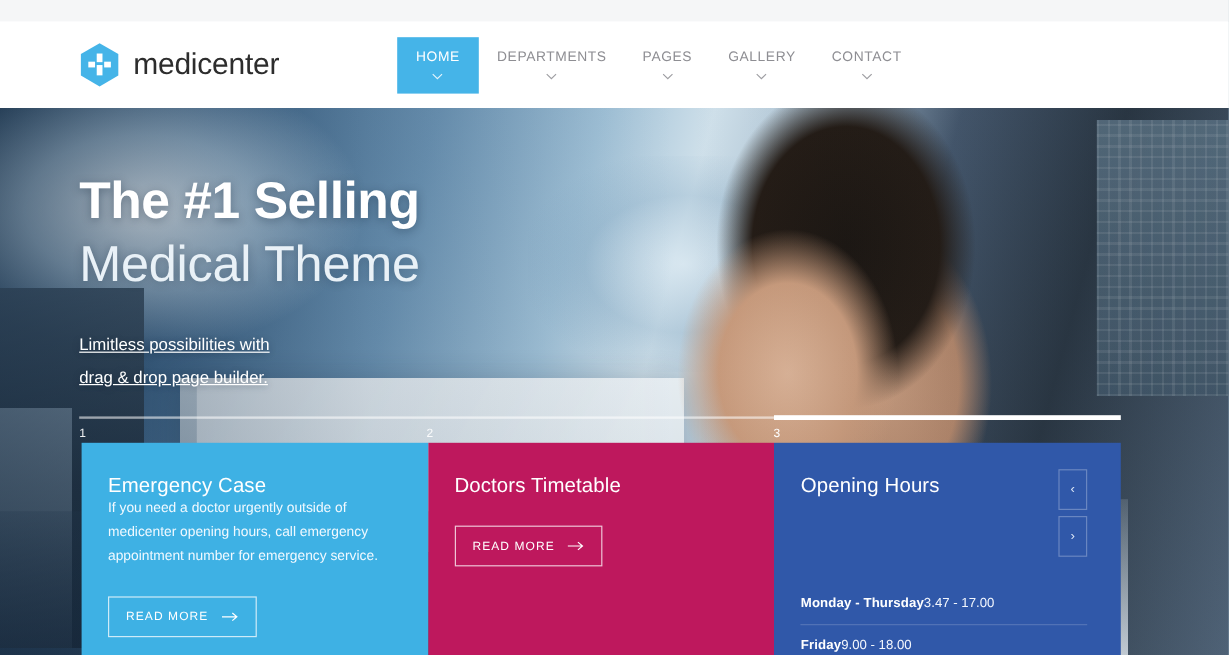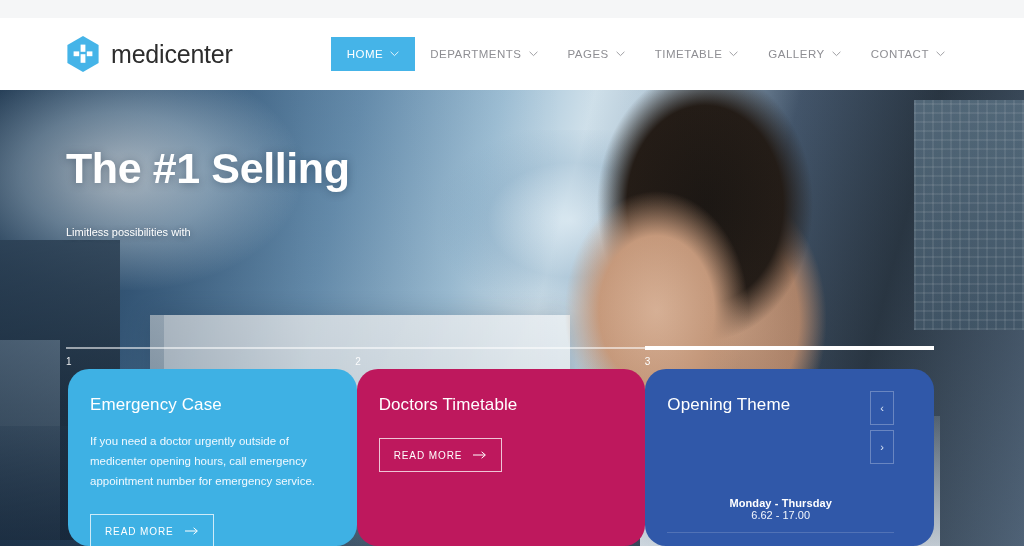--- a/index.html
+++ b/index.html
@@ -26,20 +26,21 @@
     font-size:25px; color:#2d2d2d; margin-left:11px; letter-spacing:-0.2px;
     font-weight:400;
   }
 
   .main-nav { display:flex; align-items:center; margin-left:98px; }
   .nav-item {
     display:flex; align-items:center; gap:7px;
     font-size:11.5px; letter-spacing:0.5px; color:#8e8e93;
     padding:10px 15px; text-transform:uppercase; cursor:pointer;
     white-space:nowrap;
+    flex-direction:column;
   }
   .nav-item.active { background:#45b4e8; color:#ffffff; padding:11px 16px; }
   .caret { display:inline-block; font-size:9px; line-height:1; opacity:.85; }
   .caret svg { display:block; }
 
   
   .hero {
     position:relative; width:100%; height:456px; overflow:hidden;
     background:#4a6b86;
   }
@@ -116,22 +117,22 @@
     font-size:43px; font-weight:700; color:#ffffff; line-height:1.06;
     letter-spacing:-0.4px;
     text-shadow:0 1px 8px rgba(10,25,45,.35);
   }
   .hero-title-2 {
     font-size:42px; font-weight:300; color:#e9f1f7; line-height:1.18;
     letter-spacing:-0.2px; margin-top:3px;
     text-shadow:0 1px 8px rgba(10,25,45,.30);
   }
   .hero-sub {
-    margin-top:30px; font-size:11px; color:#ffffff; line-height:1.95;
-    font-weight:400; text-shadow:0 1px 6px rgba(10,25,45,.35);
+    margin-top:30px; font-size:14px; color:#ffffff; line-height:1.95;
+    font-weight:400; text-shadow:0 1px 6px rgba(10,25,45,.35);text-decoration:underline;
   }
 
   
   .slider-nav {
     position:absolute; left:66px; right:90px; top:257px; z-index:6;
     display:flex; gap:0;
   }
   .slide-tick { flex:1; position:relative; cursor:pointer; }
   .slide-bar {
     height:2px; background:rgba(255,255,255,.55); width:100%;
@@ -142,27 +143,27 @@
     opacity:.92; font-weight:400;
   }
   .slide-tick.active .slide-num { opacity:1; }
 
   
   .promo-row {
     position:absolute; left:68px; right:90px; top:279px; height:177px;
     display:flex; z-index:7;
   }
   .promo {
-    flex:1 1 0; padding:26px 40px 0 22px; position:relative; overflow:hidden;border-radius:21px;
+    flex:1 1 0; padding:26px 28px 0 22px; position:relative; overflow:hidden;
   }
   .promo-title {
     font-size:17px; color:#ffffff; font-weight:400; letter-spacing:.1px;
   }
   .promo-text {
-    margin-top:17px; font-size:11.5px; color:#f0f9ff; line-height:1.72;
+    font-size:11.5px; color:#f0f9ff; line-height:1.72;
   }
   .promo-btn {
     margin-top:23px; display:inline-flex; align-items:center; gap:11px;
     border:1px solid rgba(255,255,255,.75); color:#ffffff;
     font-size:10px; letter-spacing:.9px; padding:10px 14px;
     text-transform:uppercase; cursor:pointer;
   }
   .promo-btn .arrow { font-size:12px; line-height:1; }
 
   .promo-emergency { background:#3eb1e4; }
@@ -171,23 +172,23 @@
 
   .hours-head { display:flex; justify-content:space-between; align-items:flex-start; }
   .hours-ctrls { display:flex; flex-direction:column; gap:5px; margin-top:-4px; }
   .hours-ctrl {
     width:24px; height:34px; border:1px solid rgba(255,255,255,.28);
     color:#dce7f7; display:flex; align-items:center; justify-content:center;
     font-size:11px; cursor:pointer; background:transparent;
   }
   .hours-list { margin-top:22px; }
   .hours-row {
-    display:flex; justify-content:space-between; align-items:center;
+    display:flex; justify-content:flex-start; align-items:center;
     font-size:11px; color:#ffffff; font-weight:700;
-    padding:11px 0; border-bottom:1px solid rgba(255,255,255,.16);flex-direction:column;
+    padding:11px 0; border-bottom:1px solid rgba(255,255,255,.16);
   }
   .hours-row .day { letter-spacing:.1px; }
   .hours-row .time { font-weight:400; color:#f2f6fd; }
 </style>
 </head>
 <body>
 
 <div class="chrome-strip"></div>
 
 <header class="site-header">
@@ -217,28 +218,20 @@
     <div class="nav-item">
       <span>DEPARTMENTS</span>
       <span class="caret">
         <svg width="9" height="6" viewBox="0 0 9 6">
             <path d="M0.6 0.8 L4.5 4.6 L8.4 0.8" stroke="currentColor" stroke-width="1" fill="none"></path>
           </svg>
       </span>
     </div>
     <div class="nav-item">
       <span>PAGES</span>
-      <span class="caret">
-        <svg width="9" height="6" viewBox="0 0 9 6">
-            <path d="M0.6 0.8 L4.5 4.6 L8.4 0.8" stroke="currentColor" stroke-width="1" fill="none"></path>
-          </svg>
-      </span>
-    </div>
-    <div class="nav-item">
-      <span>TIMETABLE</span>
       <span class="caret">
         <svg width="9" height="6" viewBox="0 0 9 6">
             <path d="M0.6 0.8 L4.5 4.6 L8.4 0.8" stroke="currentColor" stroke-width="1" fill="none"></path>
           </svg>
       </span>
     </div>
     <div class="nav-item">
       <span>GALLERY</span>
       <span class="caret">
         <svg width="9" height="6" viewBox="0 0 9 6">
@@ -271,22 +264,24 @@
     <div class="bg-monitor-edge"></div>
     <div class="bg-desk"></div>
     <div class="bg-head"></div>
     <div class="bg-face"></div>
     <div class="bg-body"></div>
     <div class="bg-vignette"></div>
   </div>
 
   <div class="hero-copy">
     <div class="hero-title-1">The #1 Selling</div>
+    <div class="hero-title-2">Medical Theme</div>
     <div class="hero-sub">
       <div>Limitless possibilities with</div>
+      <div>drag &amp; drop page builder.</div>
     </div>
   </div>
 
   <div class="slider-nav">
     <div class="slide-tick">
       <div class="slide-bar"></div>
       <div class="slide-num">1</div>
     </div>
     <div class="slide-tick">
       <div class="slide-bar"></div>
@@ -320,30 +315,30 @@
         <span class="arrow">
           <svg width="14" height="8" viewBox="0 0 14 8">
               <path d="M0 4 H12 M8.6 0.8 L12.4 4 L8.6 7.2" stroke="#ffffff" stroke-width="1" fill="none"></path>
             </svg>
         </span>
       </div>
     </div>
 
     <div class="promo promo-hours">
       <div class="hours-head">
-        <div class="promo-title">Opening Theme</div>
+        <div class="promo-title">Opening Hours</div>
         <div class="hours-ctrls">
           <div class="hours-ctrl">‹</div>
           <div class="hours-ctrl">›</div>
         </div>
       </div>
       <div class="hours-list">
         <div class="hours-row">
           <span class="day">Monday - Thursday</span>
-          <span class="time">6.62 - 17.00</span>
+          <span class="time">3.47 - 17.00</span>
         </div>
         <div class="hours-row">
           <span class="day">Friday</span>
           <span class="time">9.00 - 18.00</span>
         </div>
 
       </div>
     </div>
 
   </div>

